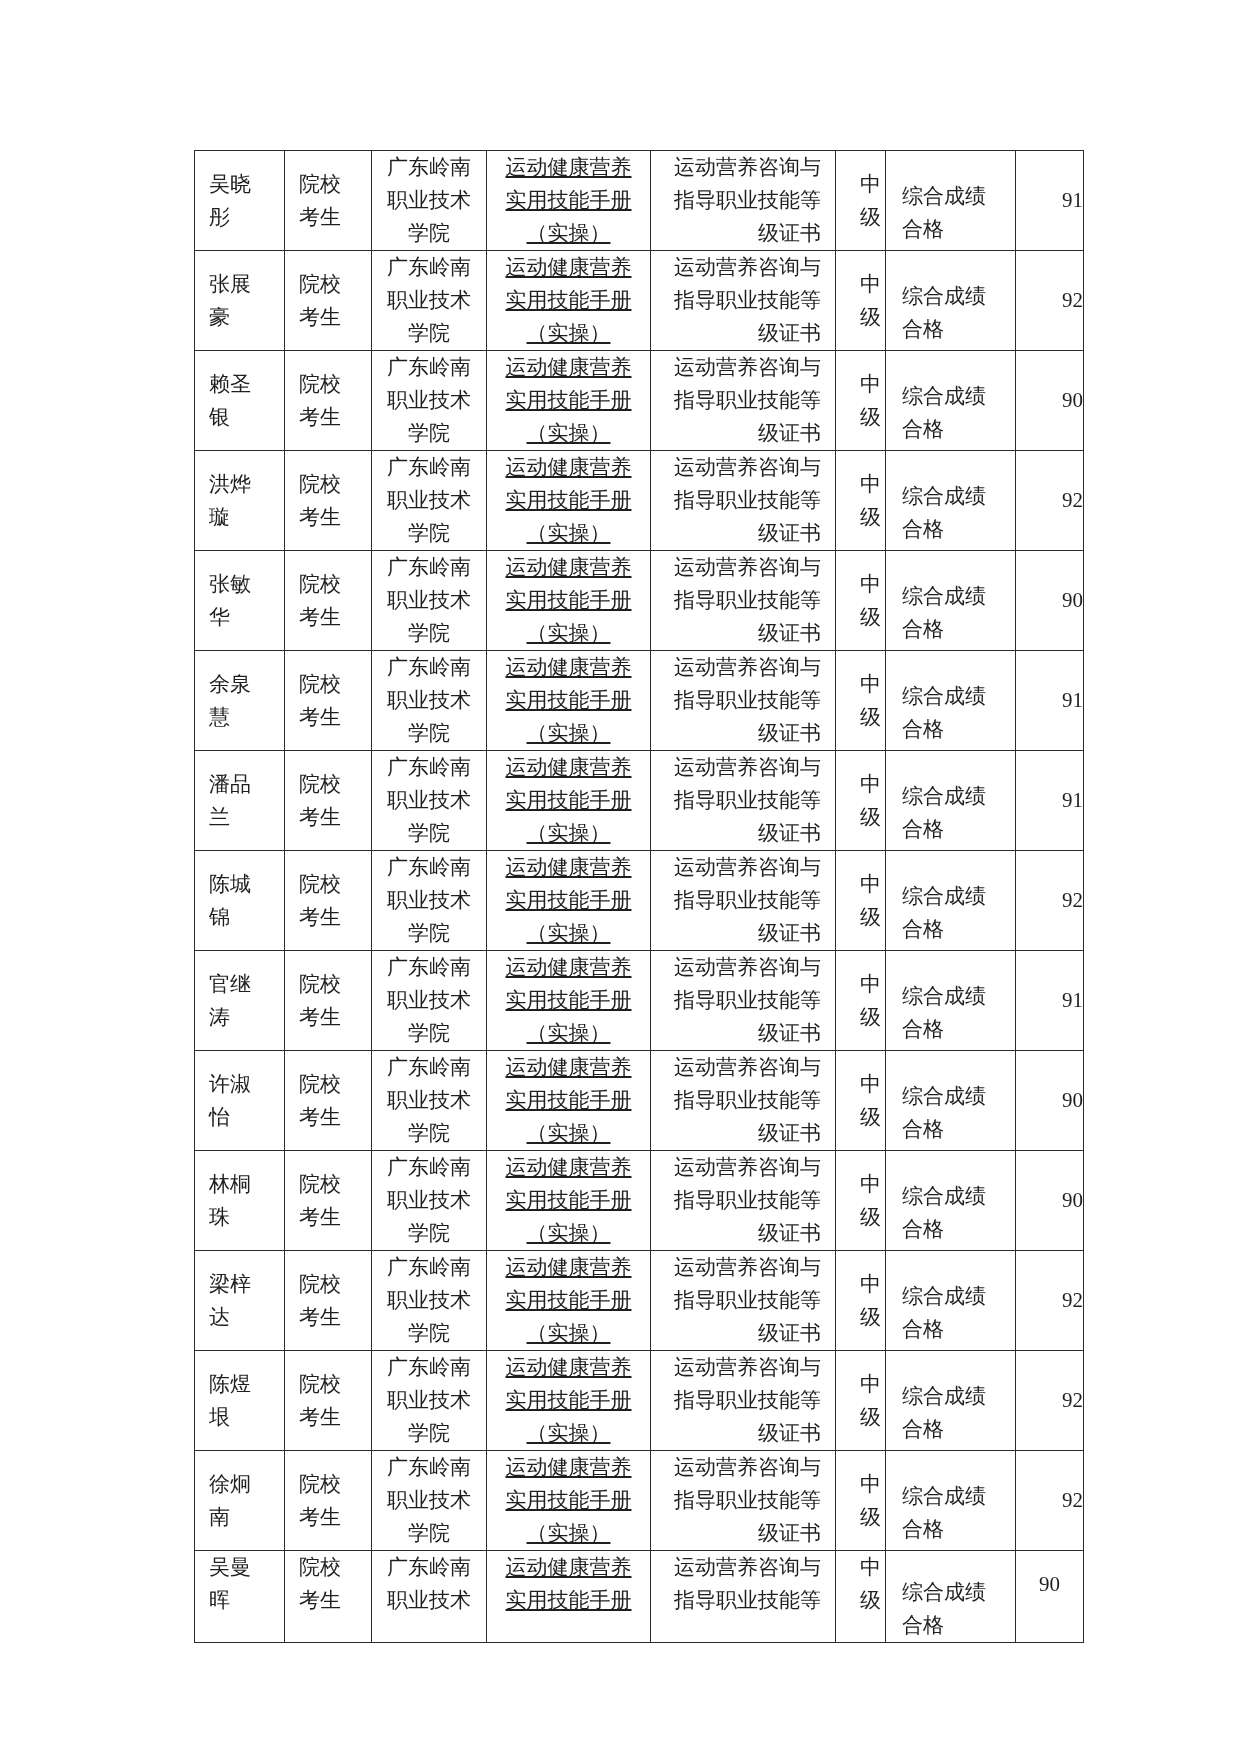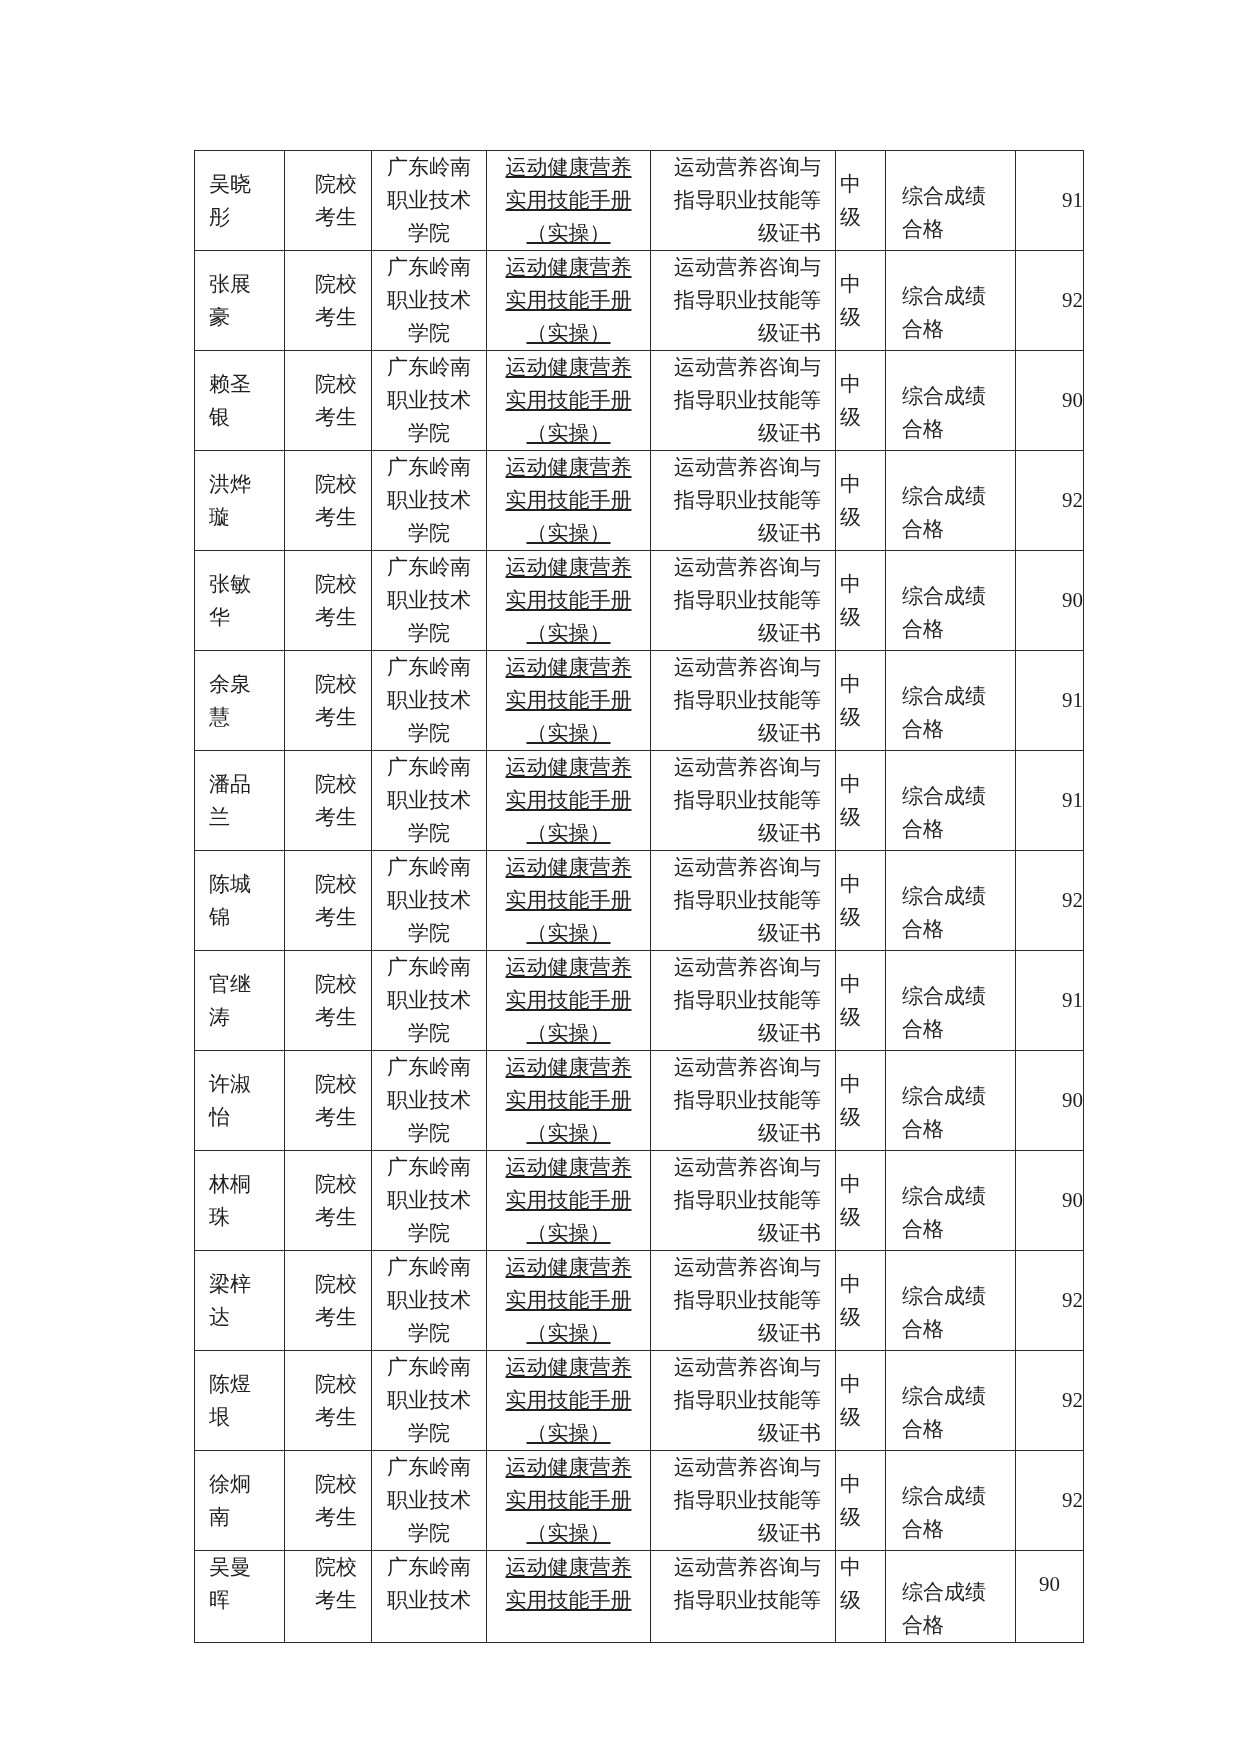--- a/index.html
+++ b/index.html
@@ -36,25 +36,25 @@
     border: 1px solid #2b2b2b;
     vertical-align: middle;
     padding: 0;
     word-break: break-all;
     overflow: hidden;
   }
   .cw { display: block; }
 
   
   td.c-name   .cw { padding: 0 14px; text-align: left; }
-  td.c-type   .cw { padding: 0 14px; text-align: right; }
+  td.c-type   .cw { padding: 0 14px; text-align: left; }
   td.c-school .cw { padding: 0 12px; text-align: center; }
   td.c-item   .cw { padding: 0 14px; text-align: center; text-decoration: underline; }
   td.c-cert   .cw { padding: 0 14px; text-align: right; }
-  td.c-level  .cw { padding: 0 4px;  text-align: left; }
+  td.c-level  .cw { padding: 0 4px;  text-align: right; }
   td.c-result .cw { padding: 0 12px 0 16px; text-align: left; margin-top: 25px; }
   td.c-score  .cw { padding: 0; text-align: right; }
 
   
   tr.trunc td { vertical-align: top; }
   tr.trunc .cw {
     height: 66px;
     overflow: hidden;
   }
   tr.trunc td.c-score .cw {

